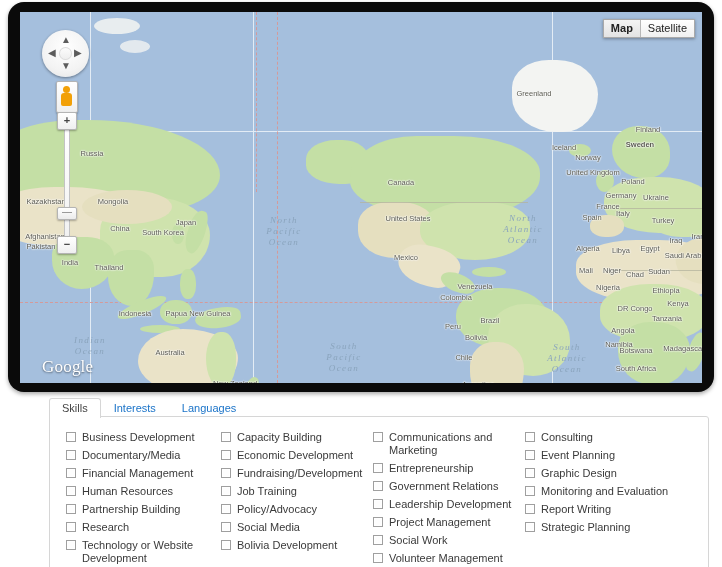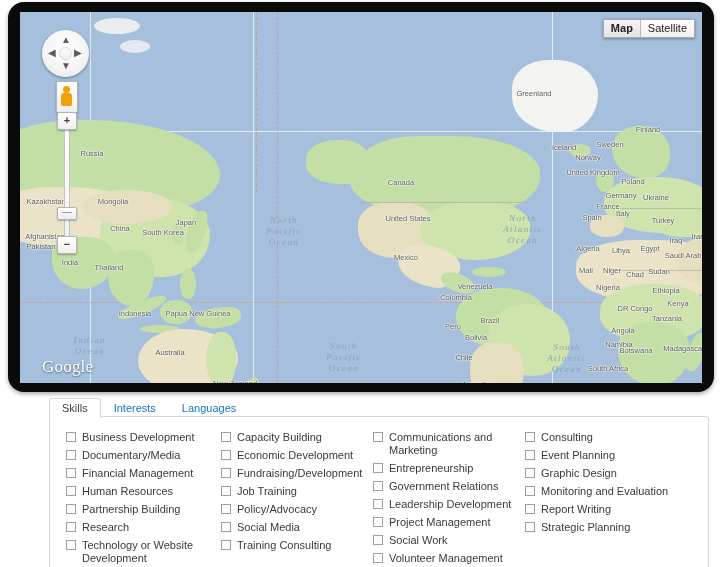--- a/index.html
+++ b/index.html
@@ -232,21 +232,21 @@
     </div>
     <div class="ocean-lbl" style="left:42px;top:323px;width:56px;">
       <div>Indian</div>
       <div>Ocean</div>
     </div>
 
     <div id="country-labels">
         <div class="ctry" style="left: 514px; top: 78px; transform: translateX(-50%);">Greenland</div>
         <div class="ctry" style="left: 544px; top: 132px; transform: translateX(-50%);">Iceland</div>
         <div class="ctry" style="left: 628px; top: 114px; transform: translateX(-50%);">Finland</div>
-        <div class="ctry" style="left: 590px; top: 129px; transform: translateX(-50%);">Sweden</div>
+        <div class="ctry" style="left: 620px; top: 129px; transform: translateX(-50%); font-weight: bold;">Sweden</div>
         <div class="ctry" style="left: 568px; top: 142px; transform: translateX(-50%);">Norway</div>
         <div class="ctry" style="left: 573px; top: 157px; transform: translateX(-50%);">United Kingdom</div>
         <div class="ctry" style="left: 613px; top: 166px; transform: translateX(-50%);">Poland</div>
         <div class="ctry" style="left: 636px; top: 182px; transform: translateX(-50%);">Ukraine</div>
         <div class="ctry" style="left: 601px; top: 180px; transform: translateX(-50%);">Germany</div>
         <div class="ctry" style="left: 588px; top: 191px; transform: translateX(-50%);">France</div>
         <div class="ctry" style="left: 603px; top: 198px; transform: translateX(-50%);">Italy</div>
         <div class="ctry" style="left: 572px; top: 202px; transform: translateX(-50%);">Spain</div>
         <div class="ctry" style="left: 643px; top: 205px; transform: translateX(-50%);">Turkey</div>
         <div class="ctry" style="left: 656px; top: 225px; transform: translateX(-50%);">Iraq</div>
@@ -261,21 +261,21 @@
         <div class="ctry" style="left: 639px; top: 256px; transform: translateX(-50%);">Sudan</div>
         <div class="ctry" style="left: 588px; top: 272px; transform: translateX(-50%);">Nigeria</div>
         <div class="ctry" style="left: 646px; top: 275px; transform: translateX(-50%);">Ethiopia</div>
         <div class="ctry" style="left: 615px; top: 293px; transform: translateX(-50%);">DR Congo</div>
         <div class="ctry" style="left: 658px; top: 288px; transform: translateX(-50%);">Kenya</div>
         <div class="ctry" style="left: 647px; top: 303px; transform: translateX(-50%);">Tanzania</div>
         <div class="ctry" style="left: 603px; top: 315px; transform: translateX(-50%);">Angola</div>
         <div class="ctry" style="left: 599px; top: 329px; transform: translateX(-50%);">Namibia</div>
         <div class="ctry" style="left: 616px; top: 335px; transform: translateX(-50%);">Botswana</div>
         <div class="ctry" style="left: 664px; top: 333px; transform: translateX(-50%);">Madagascar</div>
-        <div class="ctry" style="left: 588px; top: 353px; transform: translateX(-50%);">South Africa</div>
+        <div class="ctry" style="left: 616px; top: 353px; transform: translateX(-50%);">South Africa</div>
         <div class="ctry" style="left: 381px; top: 167px; transform: translateX(-50%);">Canada</div>
         <div class="ctry" style="left: 388px; top: 203px; transform: translateX(-50%);">United States</div>
         <div class="ctry" style="left: 386px; top: 242px; transform: translateX(-50%);">Mexico</div>
         <div class="ctry" style="left: 455px; top: 271px; transform: translateX(-50%);">Venezuela</div>
         <div class="ctry" style="left: 436px; top: 282px; transform: translateX(-50%);">Colombia</div>
         <div class="ctry" style="left: 470px; top: 305px; transform: translateX(-50%);">Brazil</div>
         <div class="ctry" style="left: 433px; top: 311px; transform: translateX(-50%);">Peru</div>
         <div class="ctry" style="left: 456px; top: 322px; transform: translateX(-50%);">Bolivia</div>
         <div class="ctry" style="left: 444px; top: 342px; transform: translateX(-50%);">Chile</div>
         <div class="ctry" style="left: 458px; top: 369px; transform: translateX(-50%);">Argentina</div>
@@ -386,21 +386,21 @@
           <label class="opt">
             <span class="cb"></span>
             <span>Policy/Advocacy</span>
           </label>
           <label class="opt">
             <span class="cb"></span>
             <span>Social Media</span>
           </label>
           <label class="opt">
             <span class="cb"></span>
-            <span>Training Consulting</span>
+            <span>Bolivia Development</span>
           </label>
         </div>
         <div class="col">
           <label class="opt">
             <span class="cb"></span>
             <span>Communications and Marketing</span>
           </label>
           <label class="opt">
             <span class="cb"></span>
             <span>Entrepreneurship</span>

